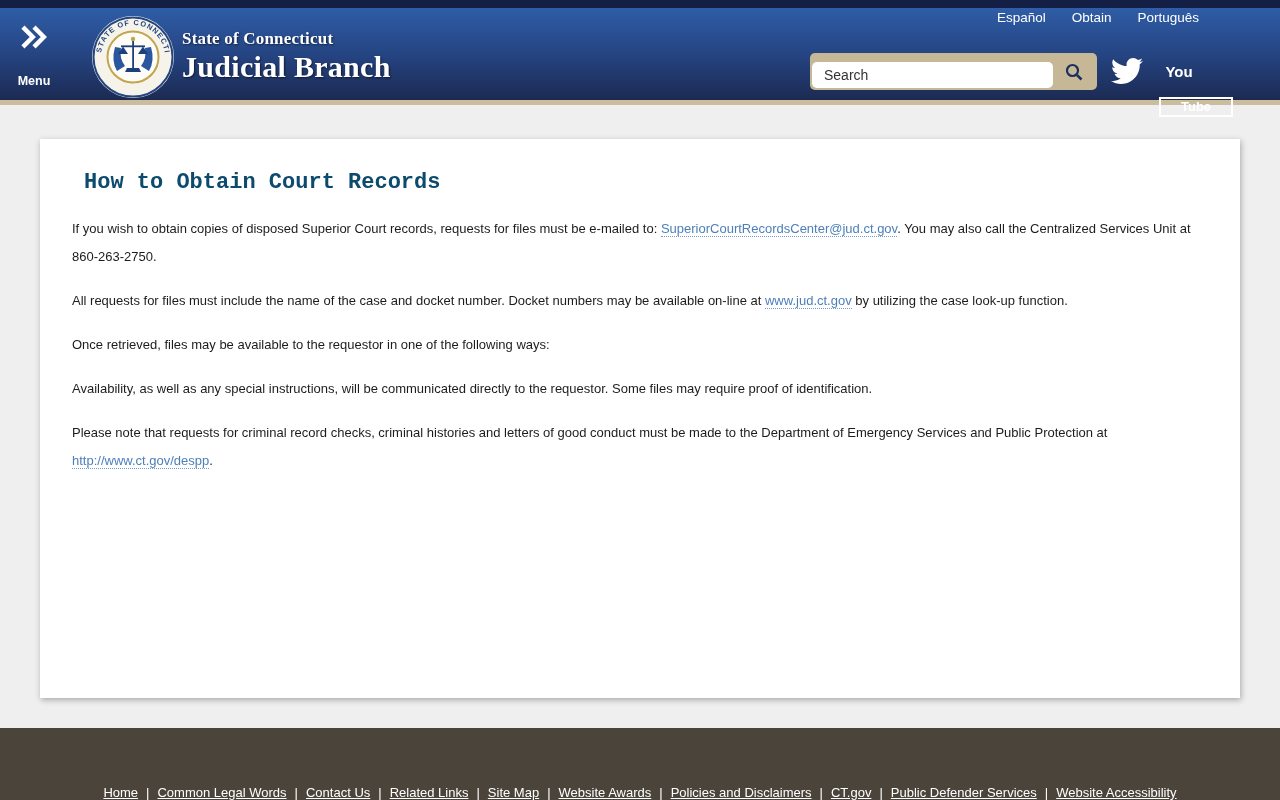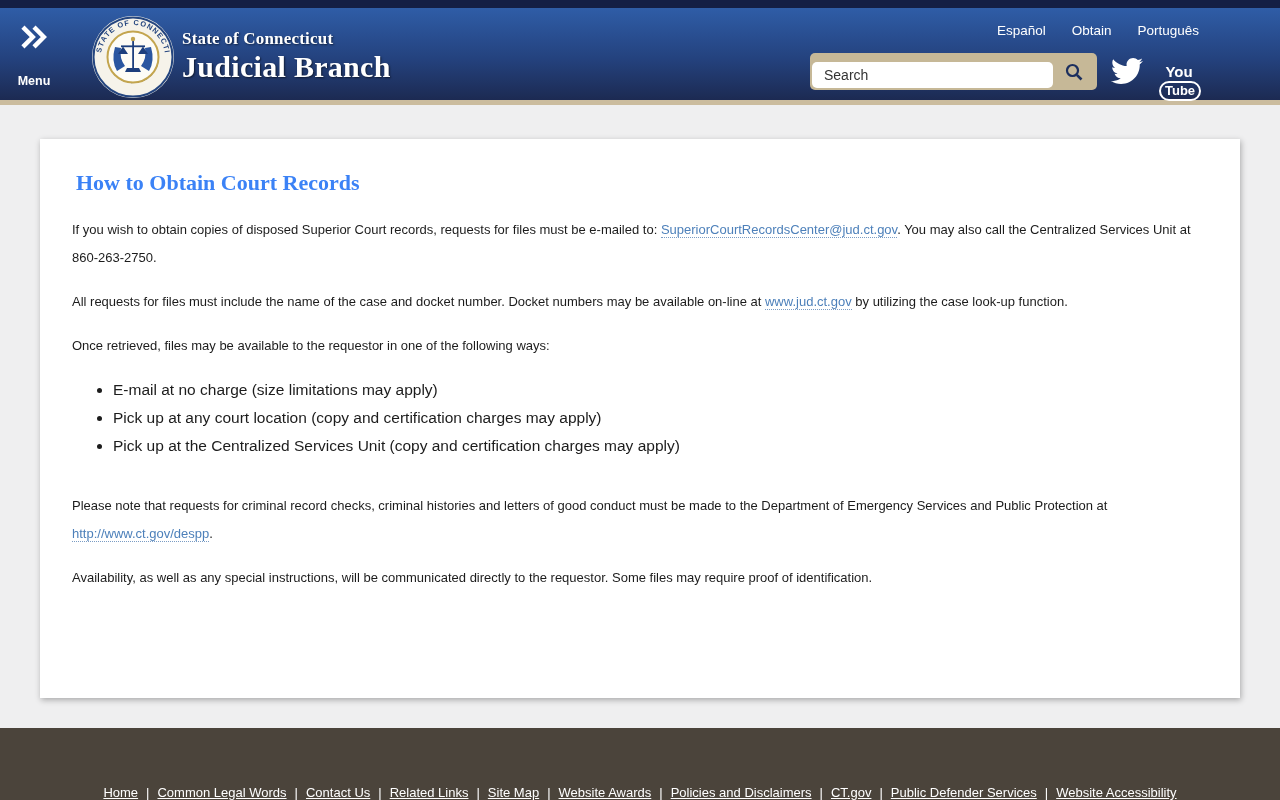--- a/index.html
+++ b/index.html
@@ -24,21 +24,21 @@
   }
   .menu-btn .menu-label { display:block; margin-top:20px; font-size:12.5px; font-weight:bold; }
 
   .seal { position:absolute; left:92px; top:8px; width:82px; height:82px; }
 
   .org { position:absolute; left:182px; top:21px; color:#fff;
          font-family:"Liberation Serif", serif; text-shadow:1px 1px 2px rgba(0,0,0,.55); }
   .org-line1 { font-size:17px; font-weight:bold; letter-spacing:.2px; }
   .org-line2 { font-size:30px; font-weight:bold; margin-top:1px; letter-spacing:.3px; }
 
-  .lang-nav { position:absolute; top:15px; right:81px; display:flex; gap:26px; }
+  .lang-nav { position:absolute; top:2px; right:81px; display:flex; gap:26px; }
   .lang-link { color:#fff; font-size:13.5px; text-decoration:none; cursor:pointer; }
 
   .search-bar {
     position:absolute; top:45px; right:183px;
     width:287px; height:37px; background:#c6b897;
     border-radius:5px; display:flex; align-items:stretch; padding:2px;
   }
   .search-bar input {
     flex:1; min-width:0; border:none; outline:none; border-radius:5px;
     padding:0 12px; font-size:14px; color:#333; background:#fff;
@@ -48,32 +48,32 @@
   .search-bar input::placeholder { color:#333; opacity:1; }
   .search-btn {
     width:42px; border:none; background:transparent; cursor:pointer;
     display:flex; align-items:center; justify-content:center;
   }
 
   .tw-icon { position:absolute; top:47px; right:134px; width:38px; height:32px; cursor:pointer; }
   .yt-icon { position:absolute; top:56px; right:81px; width:40px; text-align:center;
              color:#fff; cursor:pointer; line-height:1; }
   .yt-you  { font-size:15px; font-weight:bold; font-family:"Liberation Sans",sans-serif; }
-  .yt-tube { margin-top:2px; display:inline-block; border:2px solid #fff; border-radius:10px;
-             padding:1px 4px 2px; font-size:13px; font-weight:bold; }
+  .yt-tube { margin-top:18px; display:inline-block; border:2px solid #fff; border-radius:0;
+             padding:1px 20px 2px; font-size:13px; font-weight:bold; }
 
   
   .card {
     width:1200px; min-height:559px; margin:34px auto 0;
     background:#fff; box-shadow:1px 2px 6px rgba(0,0,0,.3);
     padding:31px 32px 30px;
   }
   .page-title {
-    margin:0 4px 20px; font-family:Liberation Serif, serif;
-    font-size:22px; font-weight:bold; color:#3b82f6;
+    margin:0 12px 20px; font-family:Liberation Mono, monospace;
+    font-size:22px; font-weight:bold; color:#0c4a6e;
   }
   .article p { margin:0 0 16px; font-size:13px; line-height:28px; color:#1c1c1c; }
   .article ul { margin:0 0 32px; padding-left:41px; }
   .article li { font-size:15.5px; line-height:28px; color:#1c1c1c; }
   .body-link { color:#4d80ba; text-decoration:none; border-bottom:1px dotted #7a9cc4; cursor:pointer; }
 
   
   .footer { height:72px; margin-top:30px; background:#4b443b; }
   .footer-nav { padding-top:57px; text-align:center; font-size:13px; color:#fff; }
   .footer-link { color:#fff; text-decoration:underline; cursor:pointer; }
@@ -152,25 +152,20 @@
 
 </div>
 <div class="tan-strip"></div>
 
 <div class="card">
   <h1 class="page-title">How to Obtain Court Records</h1>
   <div class="article">
       <p><span>If you wish to obtain copies of disposed Superior Court records, requests for files must be e-mailed to: </span><a href="#" class="body-link">SuperiorCourtRecordsCenter@jud.ct.gov</a><span>. You may also call the Centralized Services Unit at 860-263-2750.</span></p>
       <p><span>All requests for files must include the name of the case and docket number. Docket numbers may be available on-line at </span><a href="#" class="body-link">www.jud.ct.gov</a><span> by utilizing the case look-up function.</span></p>
       <p><span>Once retrieved, files may be available to the requestor in one of the following ways:</span></p>
-      <ul>
-        <li>E-mail at no charge (size limitations may apply)</li>
-        <li>Pick up at any court location (copy and certification charges may apply)</li>
-        <li>Pick up at the Centralized Services Unit (copy and certification charges may apply)</li>
-      </ul>
+      <p><span>Availability, as well as any special instructions, will be communicated directly to the requestor. Some files may require proof of identification.</span></p>
       <p><span>Please note that requests for criminal record checks, criminal histories and letters of good conduct must be made to the Department of Emergency Services and Public Protection at </span><a href="#" class="body-link">http://www.ct.gov/despp</a><span>.</span></p>
-      <p><span>Availability, as well as any special instructions, will be communicated directly to the requestor. Some files may require proof of identification.</span></p>
     </div>
 </div>
 
 <div class="footer">
   <nav class="footer-nav"><a class="footer-link" href="#">Home</a><span class="sep">|</span><a class="footer-link" href="#">Common Legal Words</a><span class="sep">|</span><a class="footer-link" href="#">Contact Us</a><span class="sep">|</span><a class="footer-link" href="#">Related Links</a><span class="sep">|</span><a class="footer-link" href="#">Site Map</a><span class="sep">|</span><a class="footer-link" href="#">Website Awards</a><span class="sep">|</span><a class="footer-link" href="#">Policies and Disclaimers</a><span class="sep">|</span><a class="footer-link" href="#">CT.gov</a><span class="sep">|</span><a class="footer-link" href="#">Public Defender Services</a><span class="sep">|</span><a class="footer-link" href="#">Website Accessibility</a></nav>
 </div>
 
 </body></html>

